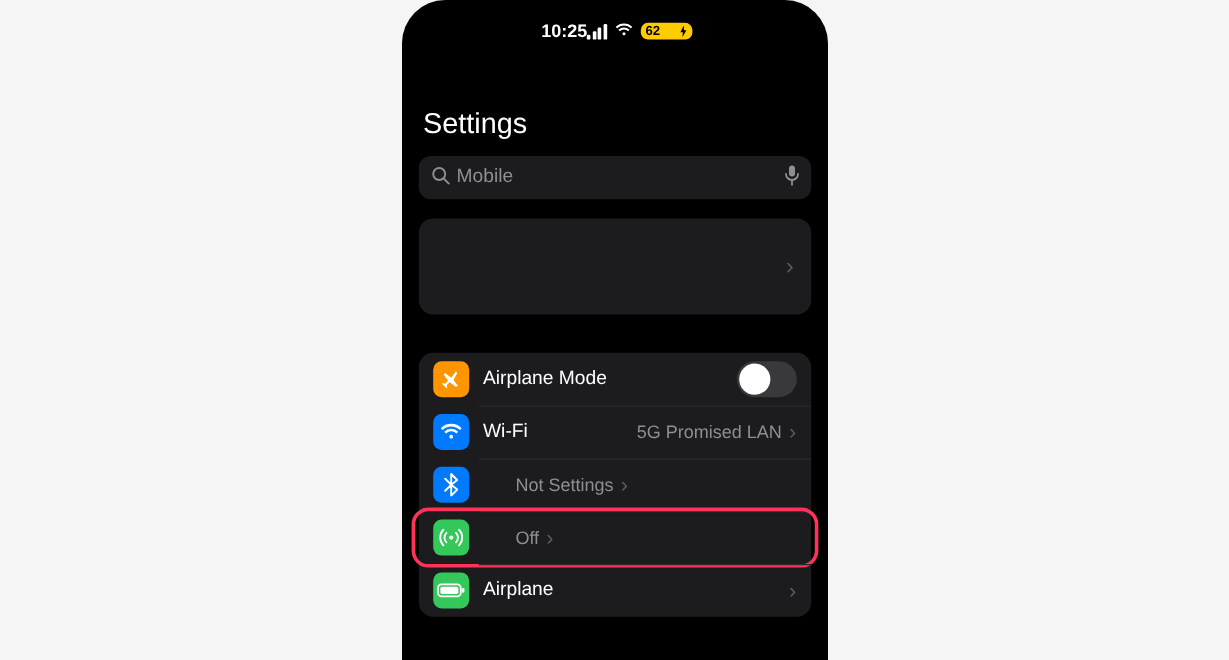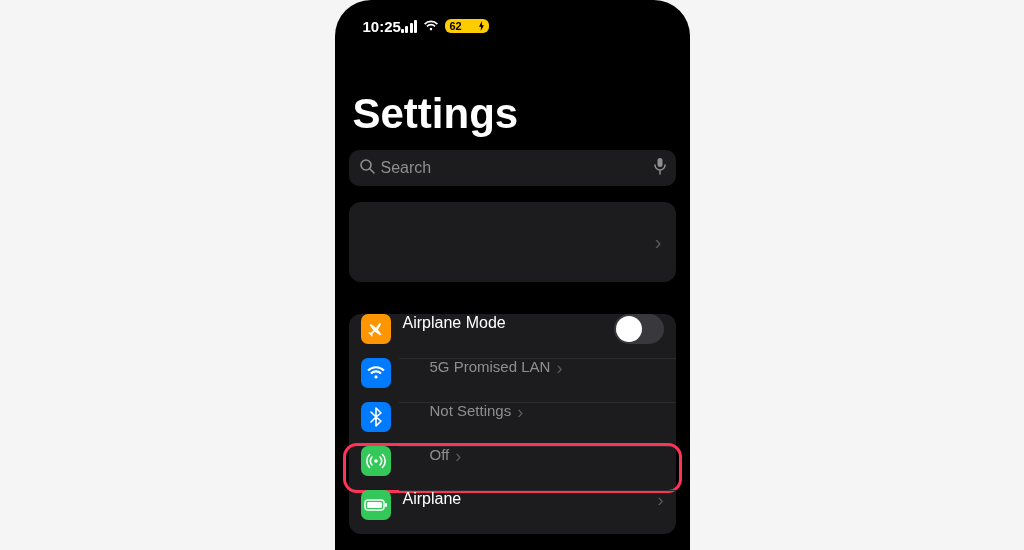--- a/index.html
+++ b/index.html
@@ -18,39 +18,39 @@
     height: 560px;
     background: #000;
     border-radius: 36px 36px 0 0;
     overflow: hidden;
     position: relative;
     padding-top: 6px;
   }
   .status-bar {
     height: 40px;
     display: flex;
-    justify-content: flex-start;
+    justify-content: center;
     align-items: center;
     padding: 0 24px 0 28px;
     color: #fff;
     font-size: 15px;
     font-weight: 600;
   }
   .status-right { display: flex; align-items: center; gap: 6px; }
   .signal-bars { display: flex; align-items: flex-end; gap: 1.5px; }
   .signal-bars span { width: 3px; background: #fff; border-radius: 1px; }
   .signal-bars span:nth-child(1){height:4px} .signal-bars span:nth-child(2){height:7px}
   .signal-bars span:nth-child(3){height:10px} .signal-bars span:nth-child(4){height:13px}
   .wifi-status svg { width: 16px; height: 12px; }
   .battery-pill {
     background: #ffcc00; color:#000; font-size:11px; font-weight:700;
     padding:1px 4px; border-radius:6px; display:flex; align-items:center; gap:16px;
   }
   .title {
-    color:#fff; font-size:42px; font-weight:700;
+    color:#fff; font-size:24px; font-weight:400;
     padding: 44px 18px 8px 18px;
   }
   .search {
     margin: 4px 14px 0 14px;
     background:#1c1c1e; border-radius:10px;
     height:36px; display:flex; align-items:center;
     padding:0 10px; gap:6px;
   }
   .search .mag { color:#8e8e93; }
   .search .ph { color:#8e8e93; font-size:16px; flex:1; }
@@ -62,21 +62,21 @@
     justify-content:flex-end; padding:0 14px;
   }
   .chev { color:#5a5a5e; font-size:20px; }
   .group {
     margin: 32px 14px 0 14px;
     background:#1c1c1e; border-radius:12px;
     overflow: visible;
     position: relative;
   }
   .row {
-    display:flex; 
+    display:flex; align-items:center;
     height:44px; padding:0 12px 0 12px;
     position:relative;
   }
   .row + .row::before {
     content:""; position:absolute; left:50px; right:0; top:0;
     height:1px; background:#2c2c2e;
   }
   .icon {
     width:30px; height:30px; border-radius:7px;
     display:flex; align-items:center; justify-content:center;
@@ -130,21 +130,21 @@
 
   <h1 class="title">Settings</h1>
 
   <div class="search">
     <span class="mag">
       <svg width="16" height="16" viewBox="0 0 16 16">
           <circle cx="7" cy="7" r="5" stroke="#8e8e93" stroke-width="1.6" fill="none"></circle>
           <line x1="11" y1="11" x2="15" y2="15" stroke="#8e8e93" stroke-width="1.6" stroke-linecap="round"></line>
         </svg>
     </span>
-    <span class="ph">Search</span>
+    <span class="ph">Mobile</span>
     <span class="mic">
       <svg width="12" height="18" viewBox="0 0 12 18">
           <rect x="3.5" y="1" width="5" height="9" rx="2.5" fill="#8e8e93"></rect>
           <path d="M1 8a5 5 0 0010 0M6 13v4" stroke="#8e8e93" stroke-width="1.5" fill="none" stroke-linecap="round"></path>
         </svg>
     </span>
   </div>
 
   <div class="card">
     <span class="chev">›</span>
@@ -163,20 +163,21 @@
           <div class="knob"></div>
         </div>
     </div>
 
     <div class="row">
       <div class="icon ic-blue">
         <svg width="20" height="16" viewBox="0 0 20 14">
             <path d="M10 12.5a1.6 1.6 0 100-3.2 1.6 1.6 0 000 3.2zM4.2 6.7a8.2 8.2 0 0111.6 0l-1.5 1.5a6 6 0 00-8.6 0L4.2 6.7zM1.3 3.8a12.3 12.3 0 0117.4 0l-1.5 1.5a10.2 10.2 0 00-14.4 0L1.3 3.8z" fill="#fff"></path>
           </svg>
       </div>
+      <span class="label">Wi-Fi</span>
       <span class="detail">5G Promised LAN</span>
       <span class="chev">›</span>
     </div>
 
     <div class="row">
       <div class="icon ic-blue">
         <svg width="12" height="20" viewBox="0 0 12 20">
             <path d="M6 1v18l5-5-5-4 5-4-5-5zM6 10L1 5m5 5l-5 5" stroke="#fff" stroke-width="1.6" fill="none" stroke-linejoin="round" stroke-linecap="round"></path>
           </svg>
       </div>

